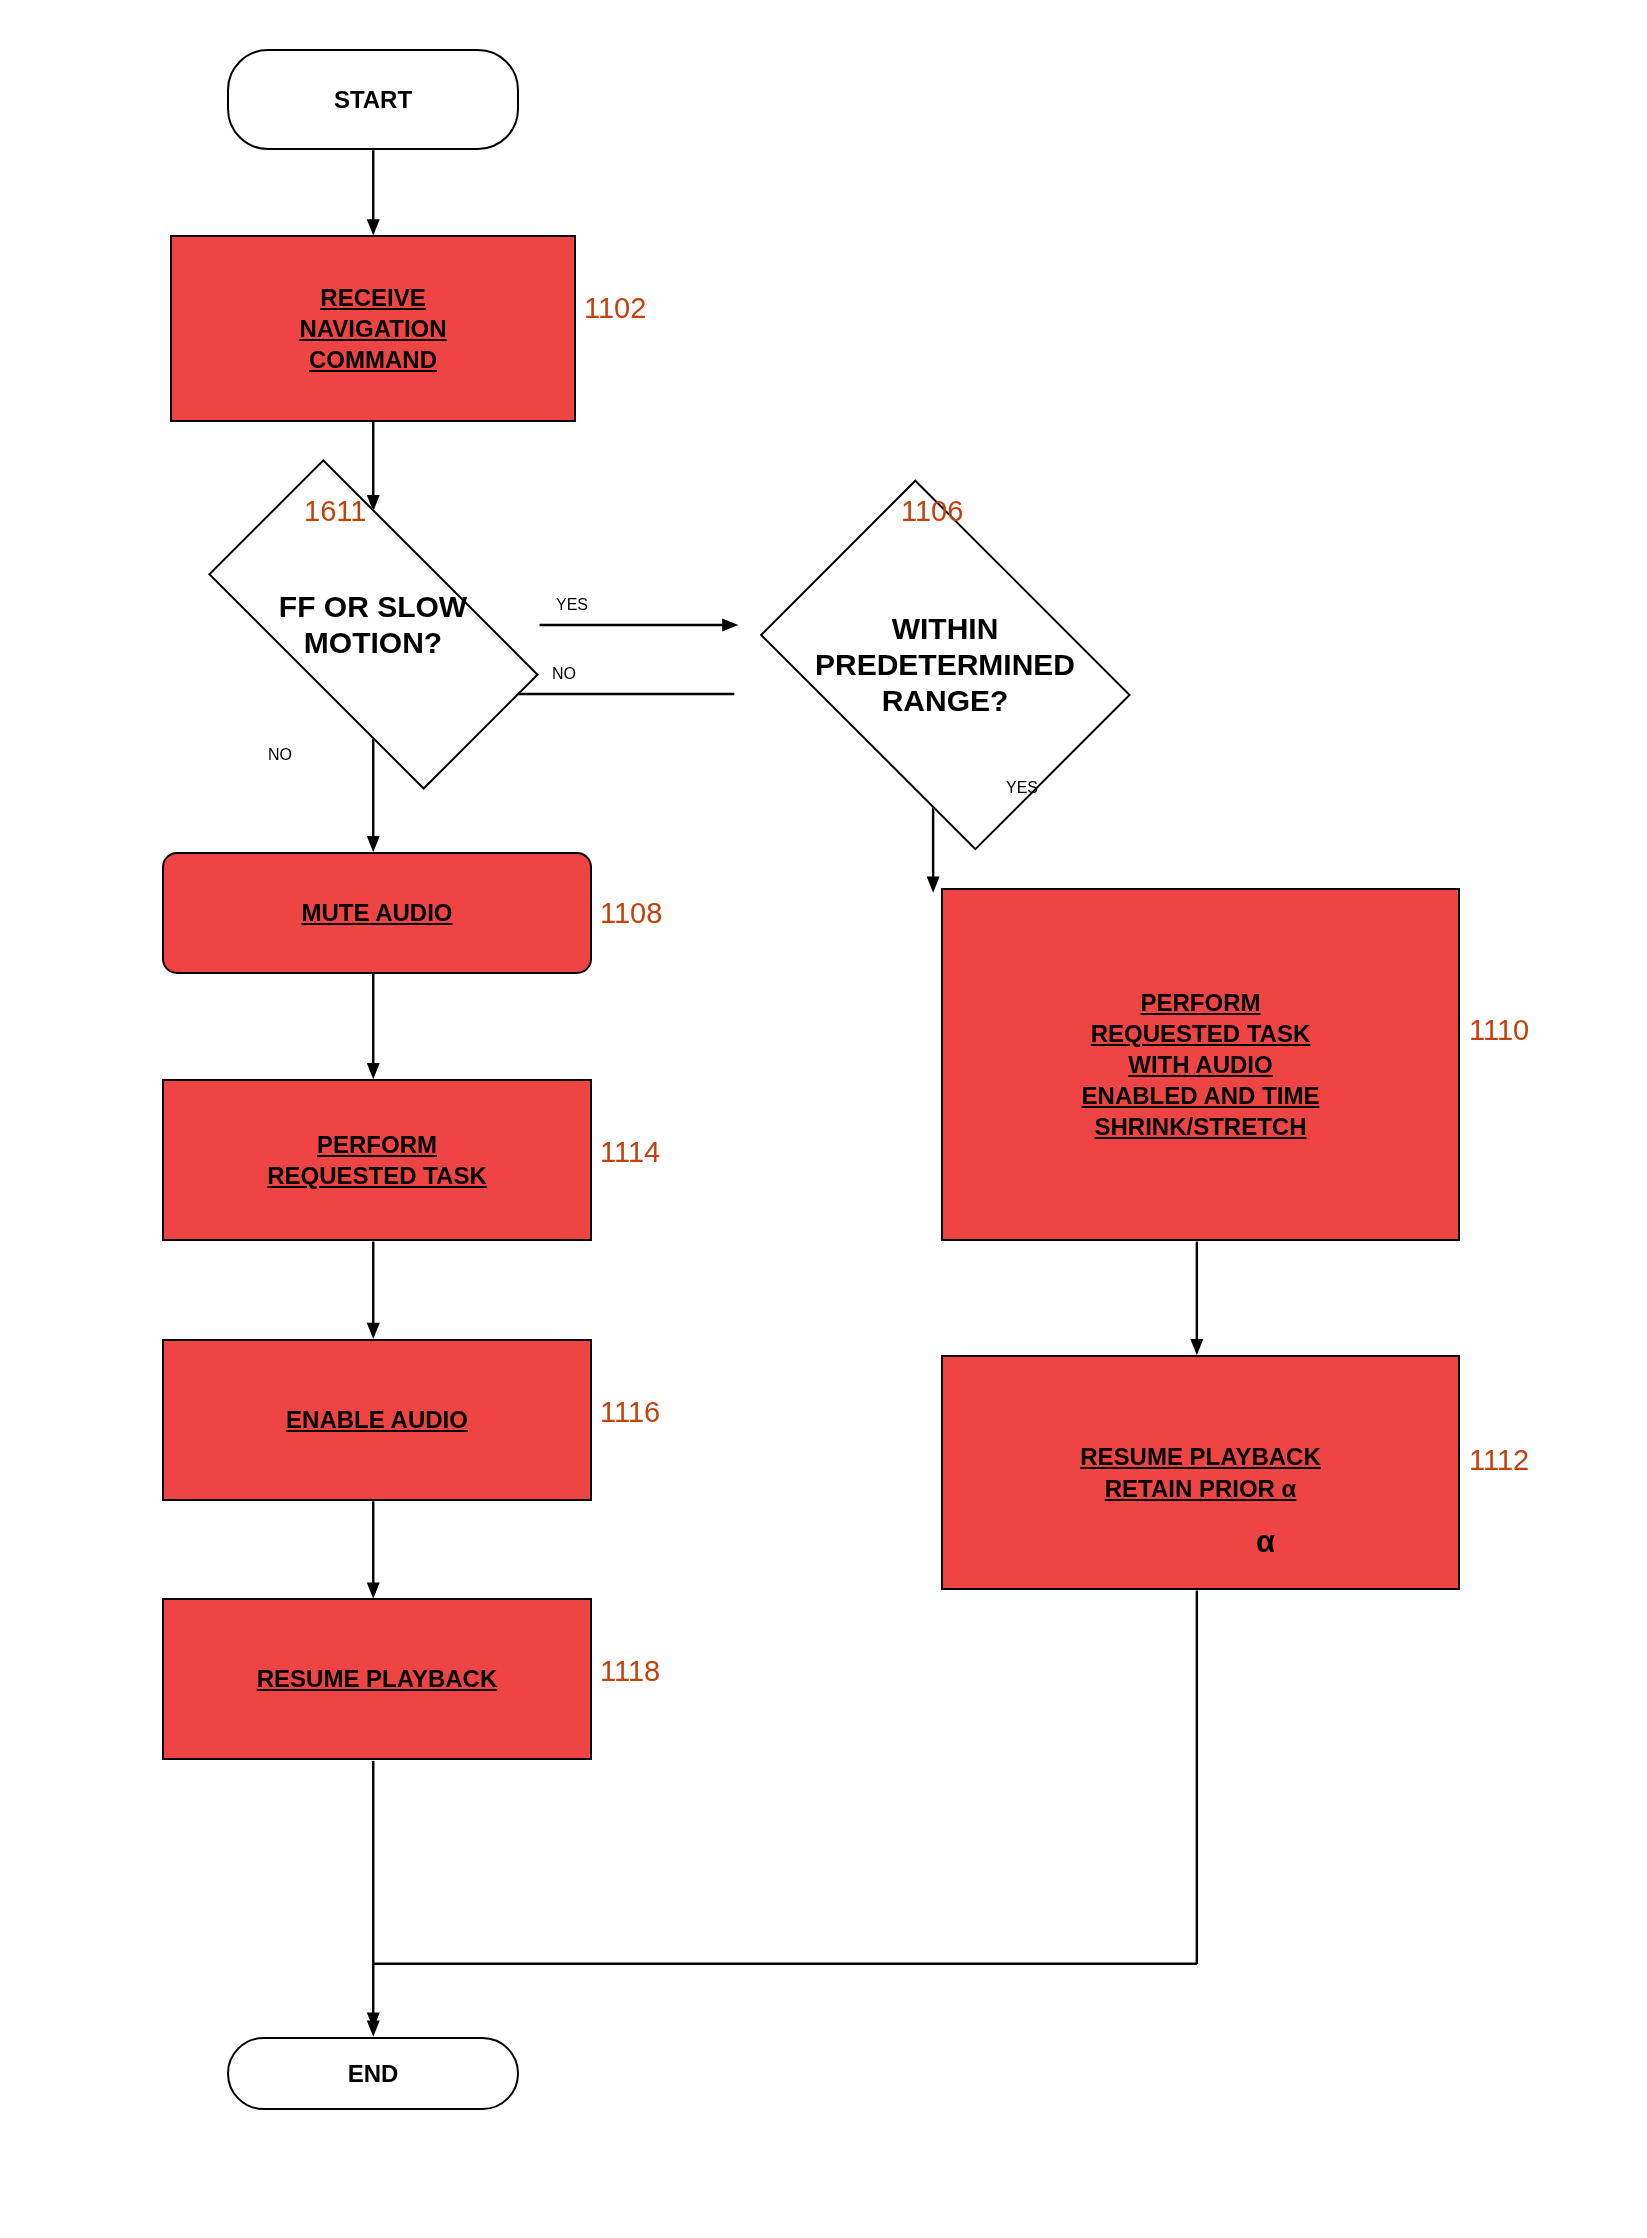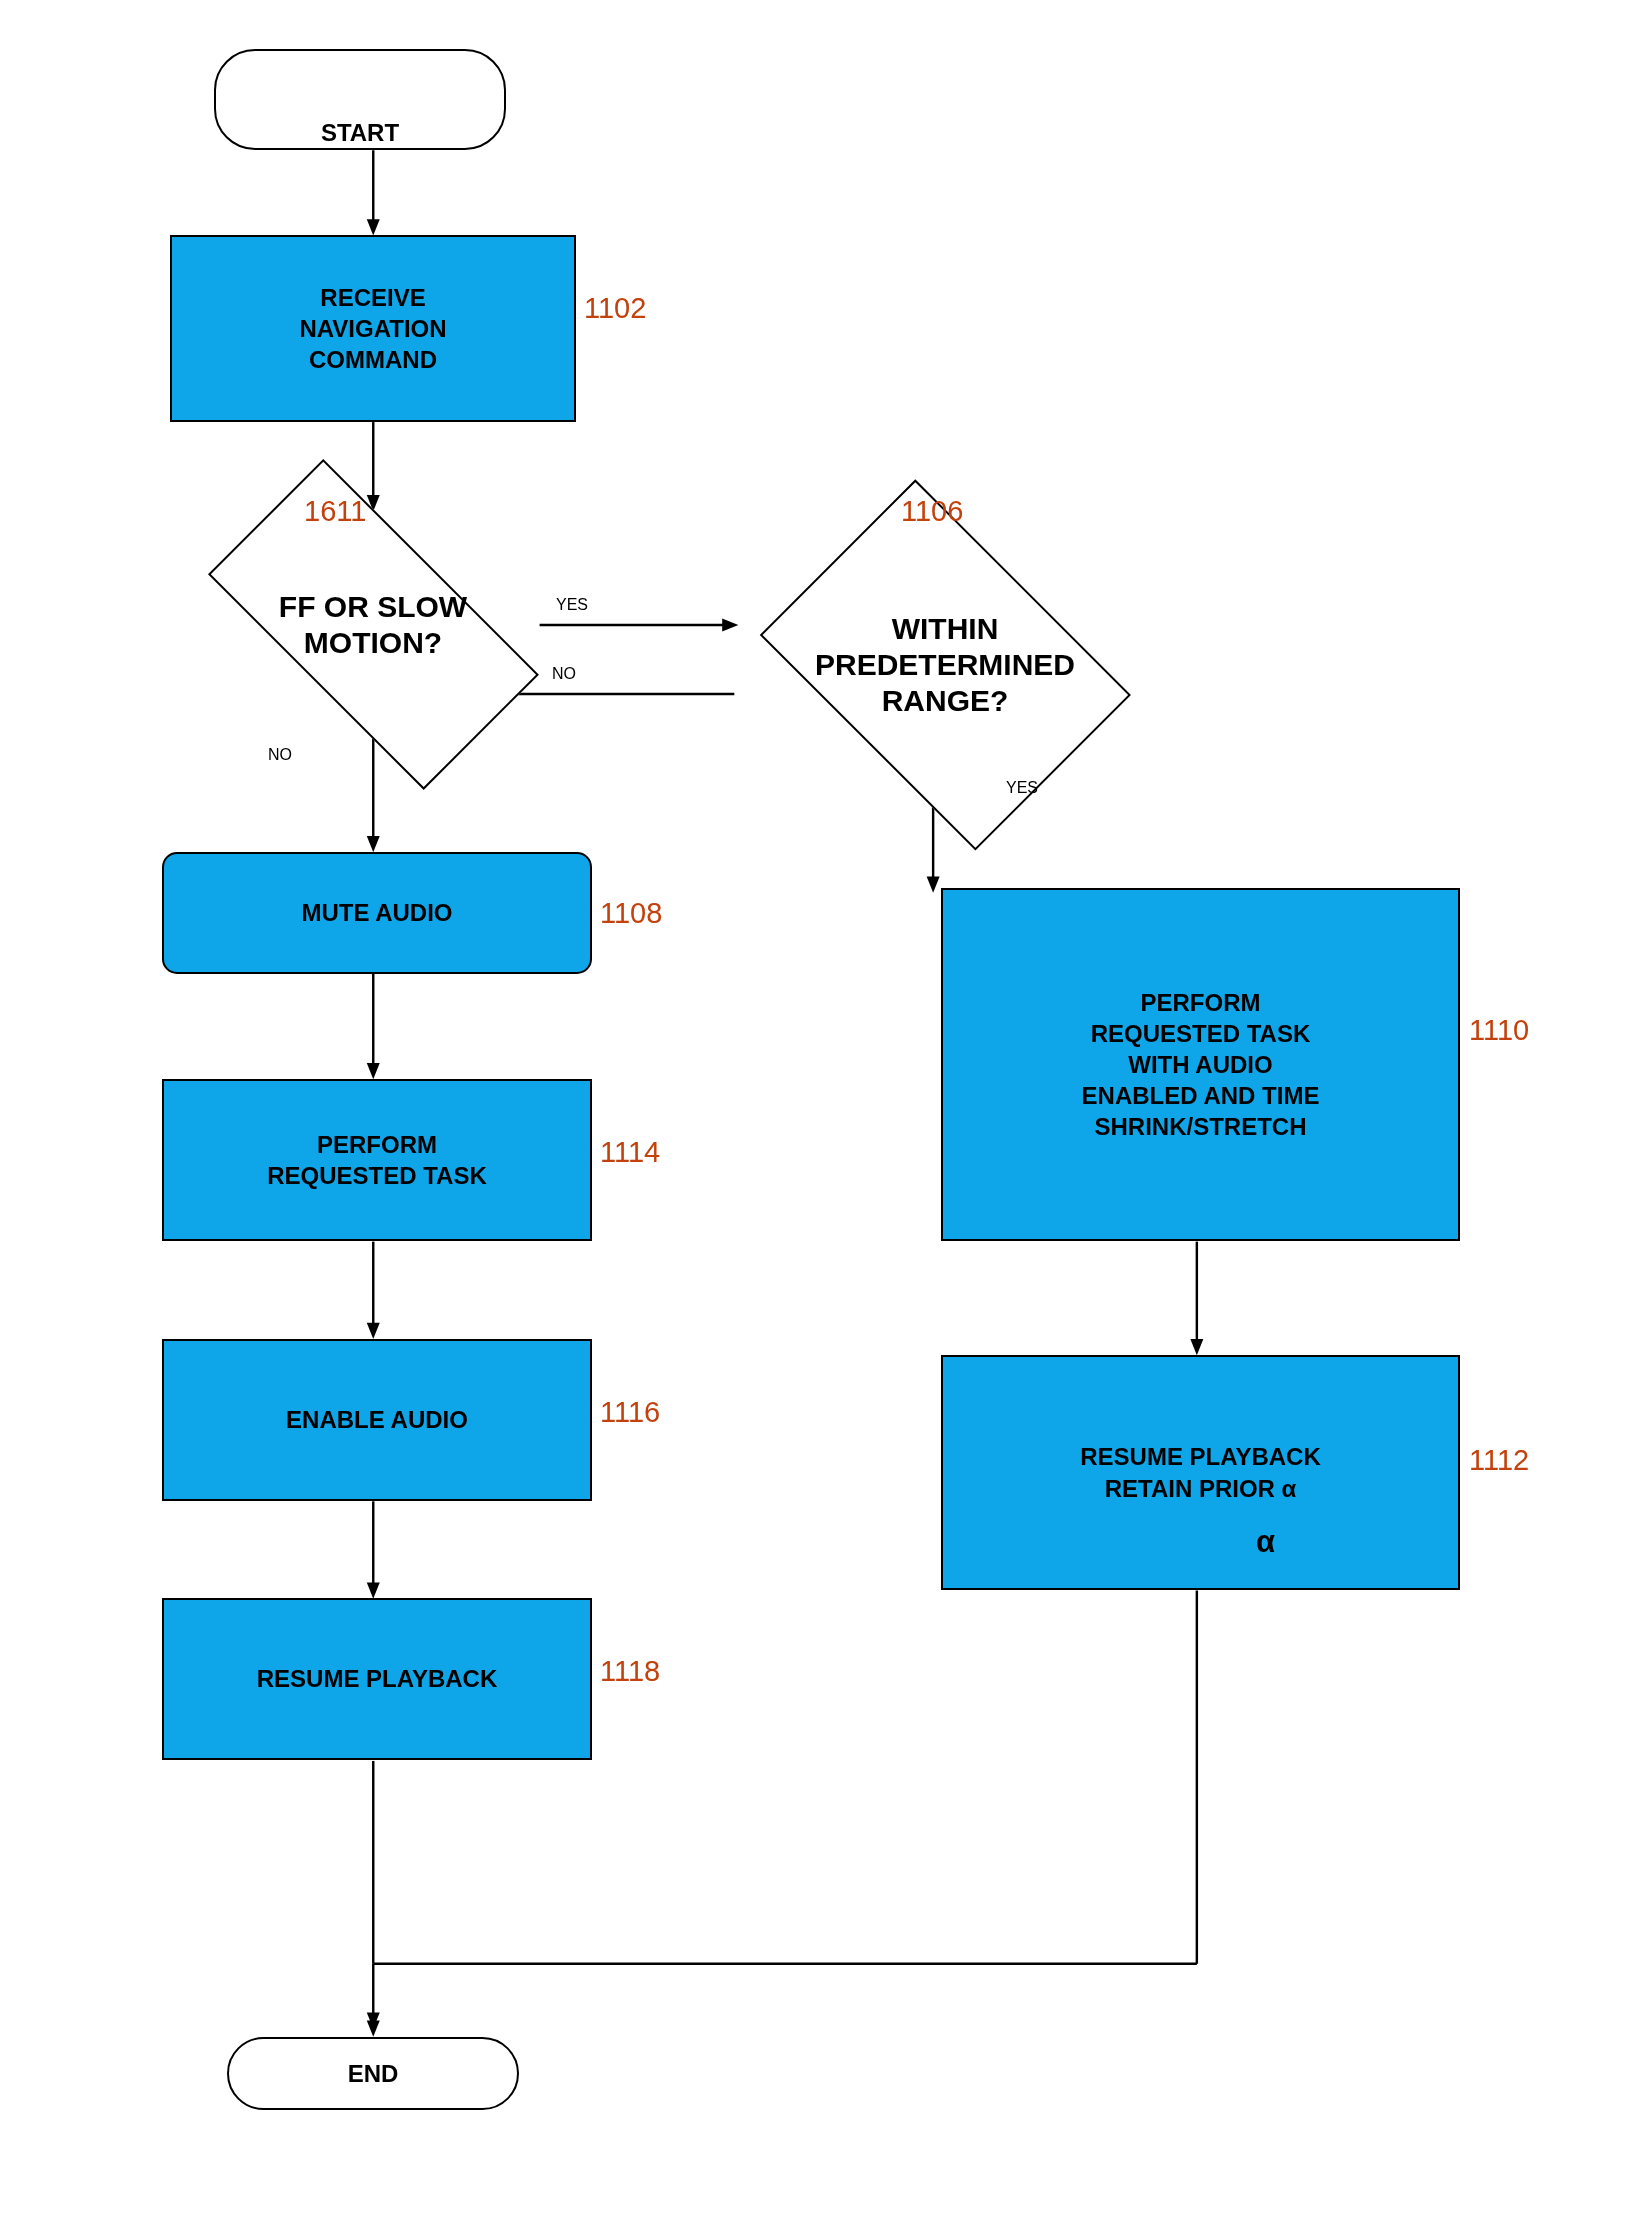--- a/index.html
+++ b/index.html
@@ -29,21 +29,22 @@
     }
 
     .rounded-rect {
       border: 2.4px solid #000;
       border-radius: 41px;
       background: #fff;
     }
 
     .rect {
       border: 2.4px solid #000;
-      background: #0ea5e9;
+      background: #ef4444;
+      text-decoration: underline;
     }
 
     .diamond-wrap {
       position: absolute;
       display: flex;
       align-items: center;
       justify-content: center;
     }
 
     .diamond {
@@ -144,21 +145,21 @@
     <line x1="1475" y1="1530" x2="1475" y2="1660" stroke="#000" stroke-width="3"></line>
     <polygon points="1475,1670 1467,1650 1483,1650" fill="#000"></polygon>
 
     <line x1="1475" y1="1960" x2="1475" y2="2420" stroke="#000" stroke-width="3"></line>
     <line x1="1475" y1="2420" x2="460" y2="2420" stroke="#000" stroke-width="3"></line>
 
     <line x1="460" y1="2420" x2="460" y2="2500" stroke="#000" stroke-width="3"></line>
     <polygon points="460,2510 452,2490 468,2490" fill="#000"></polygon>
   </svg>
 
-  <div class="shape rounded-rect" style="left:214px; top:49px; width:292px; height:101px;align-items:flex-end;">
+  <div class="shape rounded-rect" style="left:227px; top:49px; width:292px; height:101px;">
     <span class="shape-text">START</span>
   </div>
 
   <div class="shape rect" style="left:170px; top:235px; width:406px; height:187px;">
     <span class="shape-text" style="white-space:pre-line;">RECEIVE
 NAVIGATION
 COMMAND</span>
   </div>
 
   <div class="ref-label" style="left:584px; top:292px;">1102</div>

